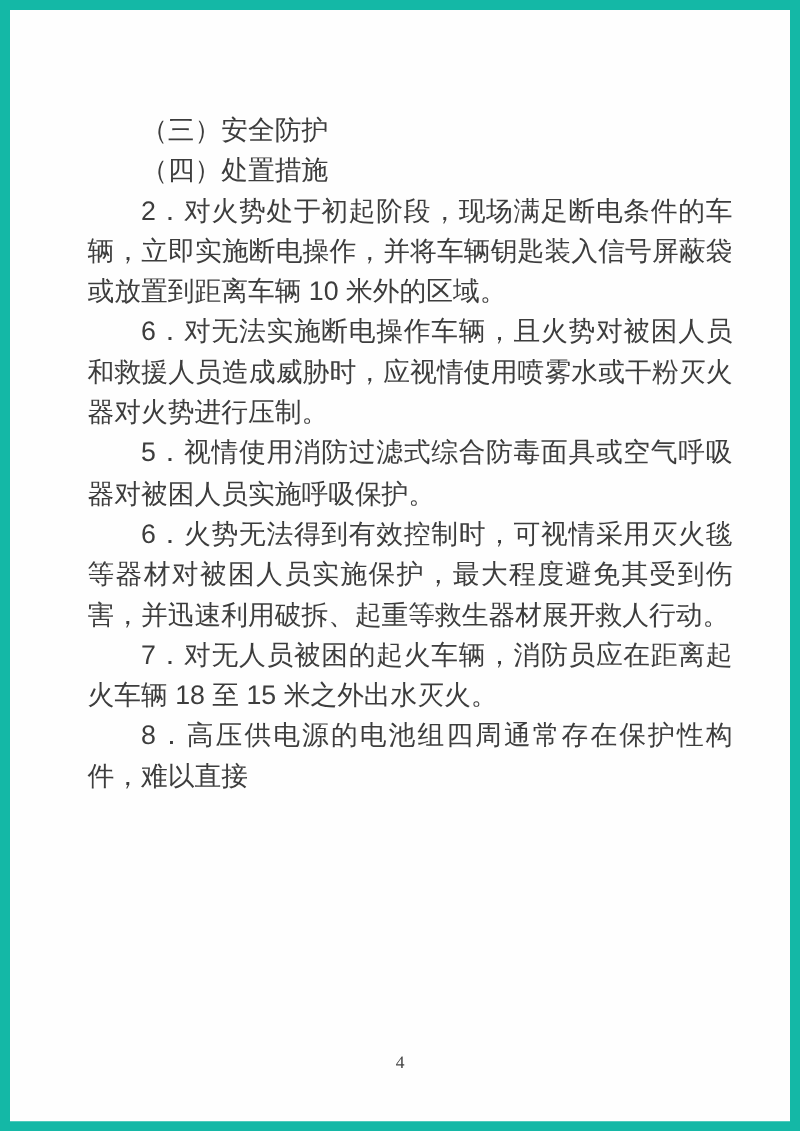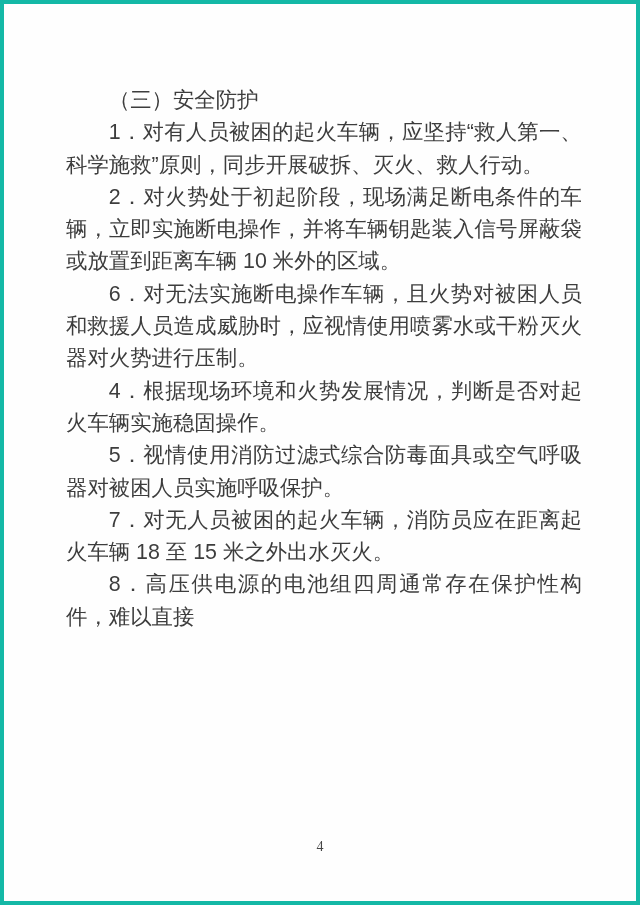--- a/index.html
+++ b/index.html
@@ -11,21 +11,21 @@
     overflow: hidden;
   }
   .document-page {
     position: absolute;
     left: 0;
     top: 0;
     width: 640px;
     height: 905px;
     background: #fefefe;
     box-sizing: border-box;
-    border: 4px solid #14b8a6;
+    border: 8px solid #14b8a6;
   }
   .text-body {
     position: absolute;
     left: 62px;
     top: 80px;
     width: 516px;
     font-family: "Liberation Sans", "DejaVu Sans", sans-serif;
     font-size: 21.4px;
     line-height: 32.3px;
     color: #3d3d3d;
@@ -47,22 +47,22 @@
     font-size: 14px;
     color: #454545;
   }
 </style>
 </head>
 <body>
 
 <div class="document-page">
   <div class="text-body">
     <p>（三）安全防护</p>
-    <p>1．对有人员被困的起火车辆，应坚持“救人第一、科学施救”原则，同步开展破拆、灭火、救人行动。</p>
+    <p>（四）处置措施</p>
     <p>2．对火势处于初起阶段，现场满足断电条件的车辆，立即实施断电操作，并将车辆钥匙装入信号屏蔽袋或放置到距离车辆 10 米外的区域。</p>
     <p>6．对无法实施断电操作车辆，且火势对被困人员和救援人员造成威胁时，应视情使用喷雾水或干粉灭火器对火势进行压制。</p>
-    <p>4．根据现场环境和火势发展情况，判断是否对起火车辆实施稳固操作。</p>
     <p>5．视情使用消防过滤式综合防毒面具或空气呼吸器对被困人员实施呼吸保护。</p>
+    <p>6．火势无法得到有效控制时，可视情采用灭火毯等器材对被困人员实施保护，最大程度避免其受到伤害，并迅速利用破拆、起重等救生器材展开救人行动。</p>
     <p>7．对无人员被困的起火车辆，消防员应在距离起火车辆 18 至 15 米之外出水灭火。</p>
     <p>8．高压供电源的电池组四周通常存在保护性构件，难以直接</p>
   </div>
   <div class="page-footer">4</div>
 </div>
 
 </body></html>

